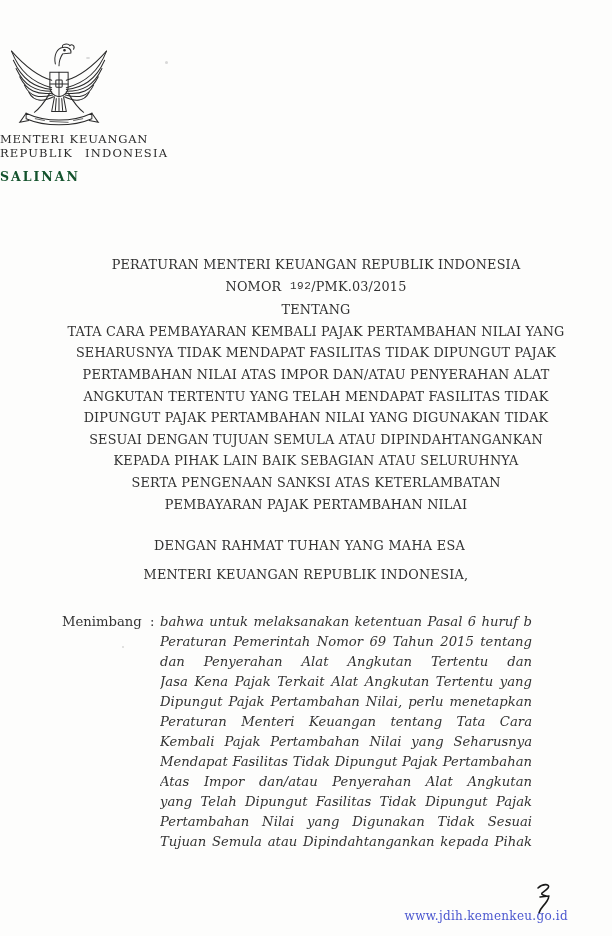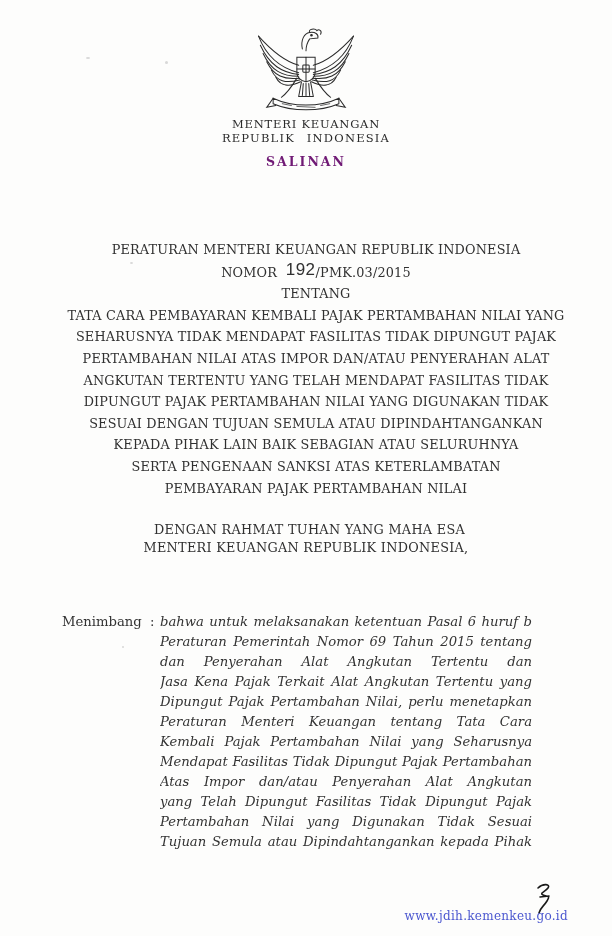--- a/index.html
+++ b/index.html
@@ -8,46 +8,46 @@
     width: 612px;
     height: 936px;
     margin: 0 auto;
     background: #fdfdfc;
     font-family: "DejaVu Serif", serif;
     color: #2f2f2f;
     overflow: hidden;
   }
 
   
-  .doc-header { text-align: center; padding-top: 27px; }
+  .doc-header { padding-top: 42px; }
   .emblem { display: inline-block; width: 118px; height: 84px; }
   .emblem svg { width: 118px; height: 84px; }
   .ministry-line1 { font-size: 11.5px; letter-spacing: 0.8px; line-height: 14px; margin-top: 2px; color: #2b2b2b; }
   .ministry-line2 { font-size: 11.5px; letter-spacing: 1.2px; word-spacing: 7px; line-height: 14px; color: #2b2b2b; }
-  .salinan { font-size: 12.5px; font-weight: bold; letter-spacing: 2px; margin-top: 9px; color: #701a75; }
+  .salinan { font-size: 12.5px; font-weight: bold; letter-spacing: 2px; margin-top: 9px; color: #14532d; }
 
   
   .title-block {
     margin-top: 70px;
     text-align: center;
     font-size: 12.8px;
     line-height: 21.6px;
     letter-spacing: 0.2px;
     color: #303030;
     margin-left: 20px;
   }
   .nomor-value {
-    font-family: Liberation Sans, sans-serif;
-    font-size: 17px;
+    font-family: Liberation Mono, monospace;
+    font-size: 11px;
     letter-spacing: 0.5px;
     position: relative;
     top: -1.5px;
   }
   .invocation { margin-top: 23px; text-align: center; font-size: 12.8px; letter-spacing: 0.3px; color: #303030; padding-left: 7px; }
-  .authority  { margin-top: 3px; text-align: center; font-size: 12.8px; letter-spacing: 0.3px; color: #303030; }
+  .authority  { margin-top: 14px; text-align: center; font-size: 12.8px; letter-spacing: 0.3px; color: #303030; }
 
   
   .considering { position: absolute; left: 62px; top: 612px; width: 470px; font-size: 13.2px; color: #333333; }
   .considering .c-label { position: absolute; left: 0; top: 0; line-height: 20px; }
   .considering .c-sep   { position: absolute; left: 88px; top: 0; line-height: 20px; }
   .c-lines { margin-left: 98px; width: 372px; font-style: italic; }
   .jline {
     text-align: justify;
     height: 20px;
     line-height: 20px;

